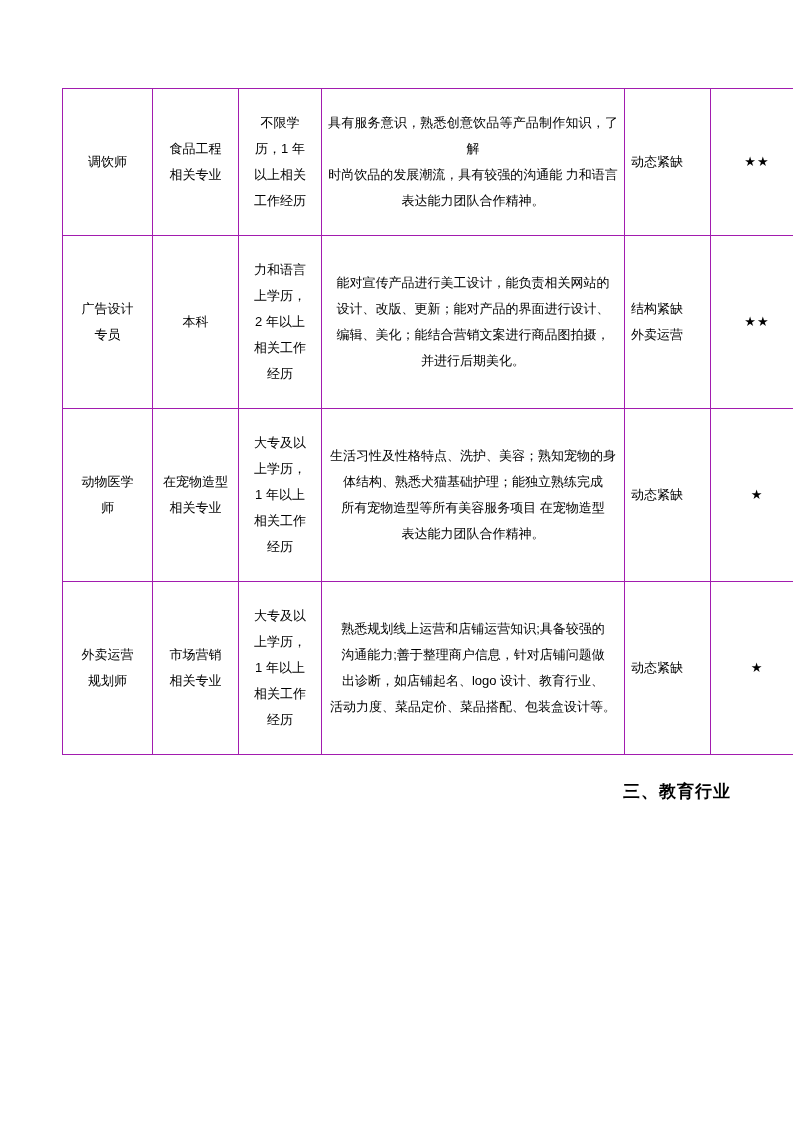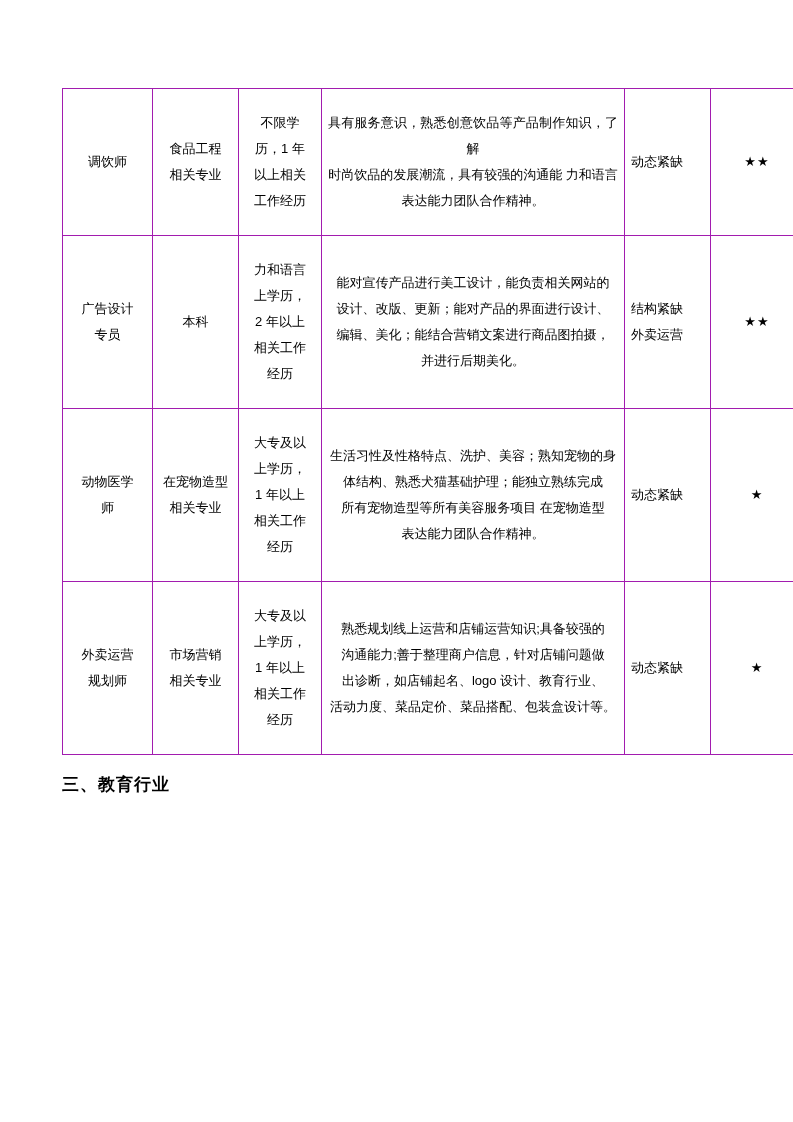--- a/index.html
+++ b/index.html
@@ -69,24 +69,24 @@
   td.col-rating {
     width: 80px;
     text-align: center;
     font-size: 13px;
     letter-spacing: 1px;
   }
   .desc-line {
     display: block;
   }
   .section-heading {
-    text-align: left;
+    text-align: right;
     font-size: 17px;
     font-weight: bold;
-    margin-top: 18px;
+    margin-top: 25px;
     letter-spacing: 1px;
   }
 </style>
 </head>
 <body>
 
 <div class="page">
 
   <table class="job-table">
     <tbody>

